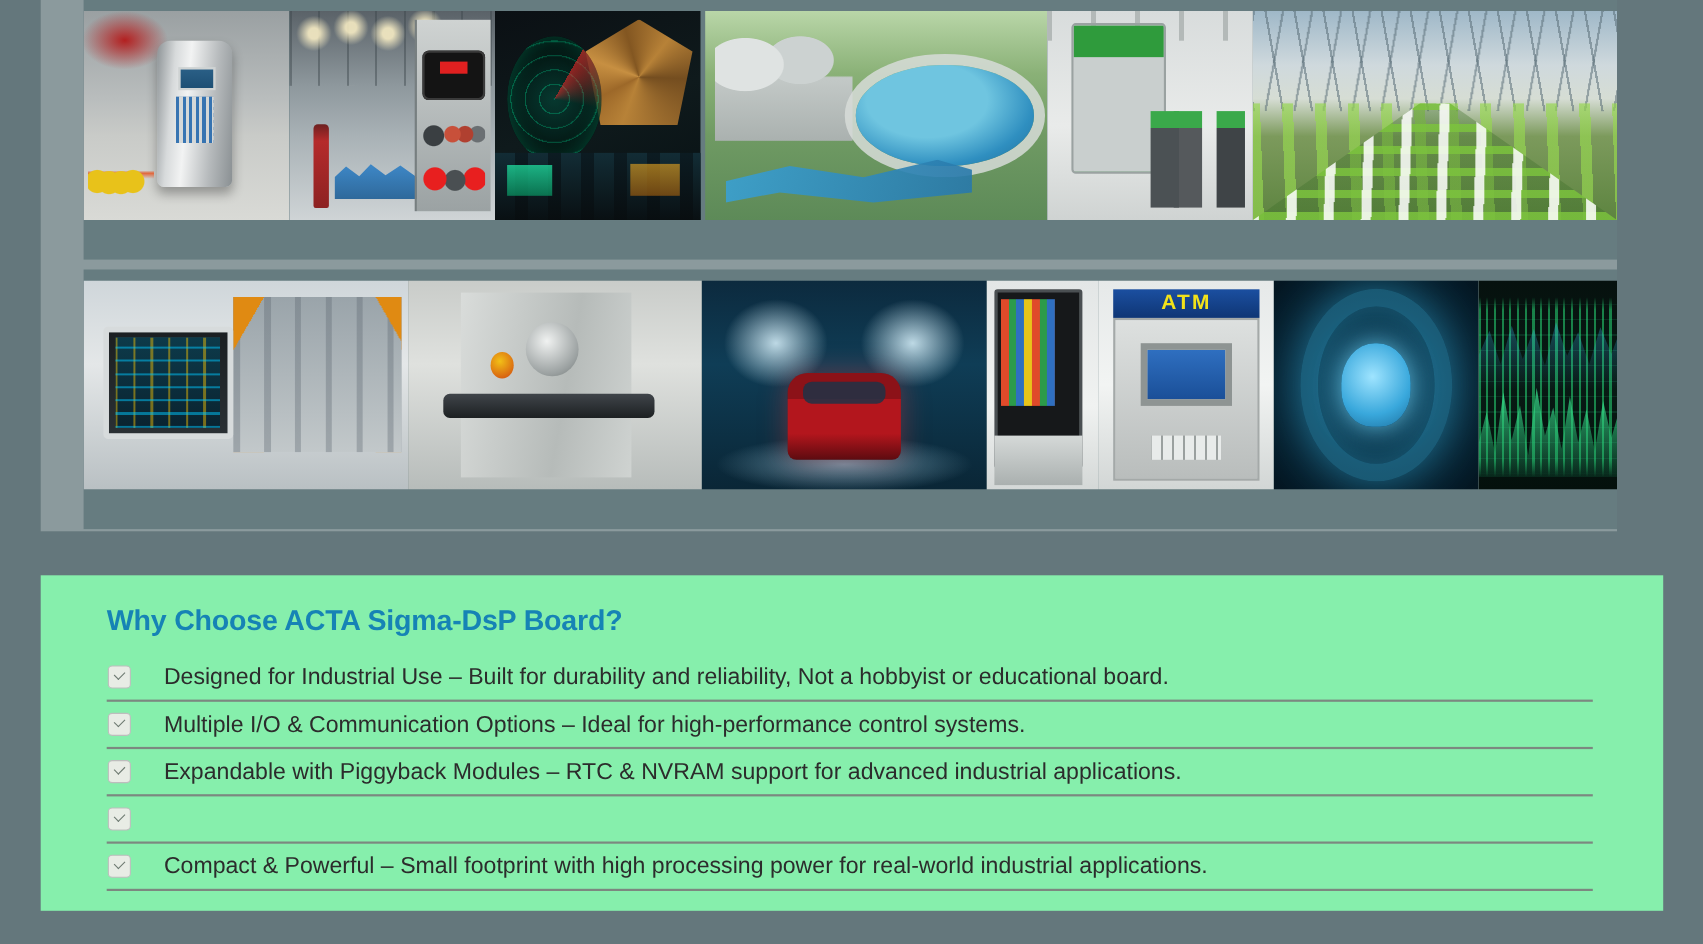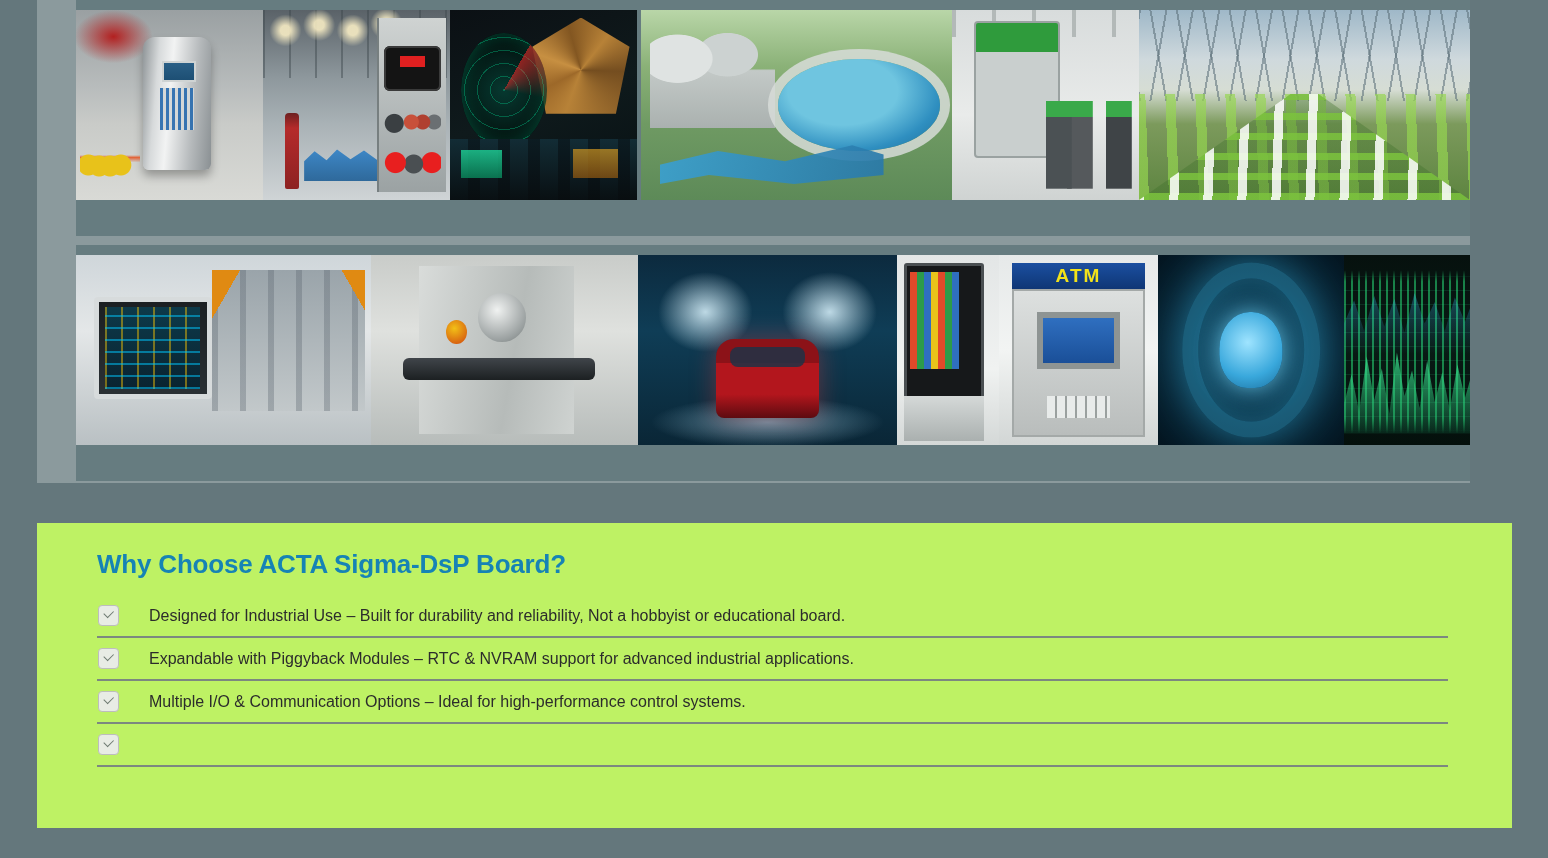--- a/index.html
+++ b/index.html
@@ -36,21 +36,21 @@
     position: absolute;
     inset: 0;
     overflow: hidden;
   }
 
   
   #why-panel {
     position: absolute;
     left: 37px; top: 523px;
     width: 1475px; height: 305px;
-    background: #bef264;
+    background: #86efac;
   }
   #why-title {
     position: absolute;
     left: 60px; top: 26px;
     font-size: 26px;
     font-weight: bold;
     color: #1683b5;
     letter-spacing: -0.2px;
   }
   #why-list {
@@ -79,21 +79,21 @@
   .check-box::after {
     content: "";
     position: absolute;
     left: 5px; top: 4px;
     width: 8px; height: 4.5px;
     border-left: 1.6px solid #6e7a72;
     border-bottom: 1.6px solid #6e7a72;
     transform: rotate(-45deg);
   }
   .why-text {
-    font-size: 16px;
+    font-size: 21px;
     color: #2c2c2c;
     line-height: 22px;
     white-space: nowrap;
   }
 
   
   .ph { position:absolute; inset:0; }
 
   
   .ph-boiler {
@@ -588,23 +588,27 @@
 <section id="why-panel">
   <h2 id="why-title">Why Choose ACTA Sigma-DsP Board?</h2>
 
   <ul id="why-list">
     <li class="why-item">
       <span class="check-box"></span>
       <span class="why-text">Designed for Industrial Use – Built for durability and reliability, Not a hobbyist or educational board.</span>
     </li>
     <li class="why-item">
       <span class="check-box"></span>
+      <span class="why-text">Multiple I/O &amp; Communication Options – Ideal for high-performance control systems.</span>
+    </li>
+    <li class="why-item">
+      <span class="check-box"></span>
       <span class="why-text">Expandable with Piggyback Modules – RTC &amp; NVRAM support for advanced industrial applications.</span>
     </li>
     <li class="why-item">
       <span class="check-box"></span>
-      <span class="why-text">Multiple I/O &amp; Communication Options – Ideal for high-performance control systems.</span>
     </li>
     <li class="why-item">
       <span class="check-box"></span>
+      <span class="why-text">Compact &amp; Powerful – Small footprint with high processing power for real-world industrial applications.</span>
     </li>
   </ul>
 </section>
 
 </body></html>

